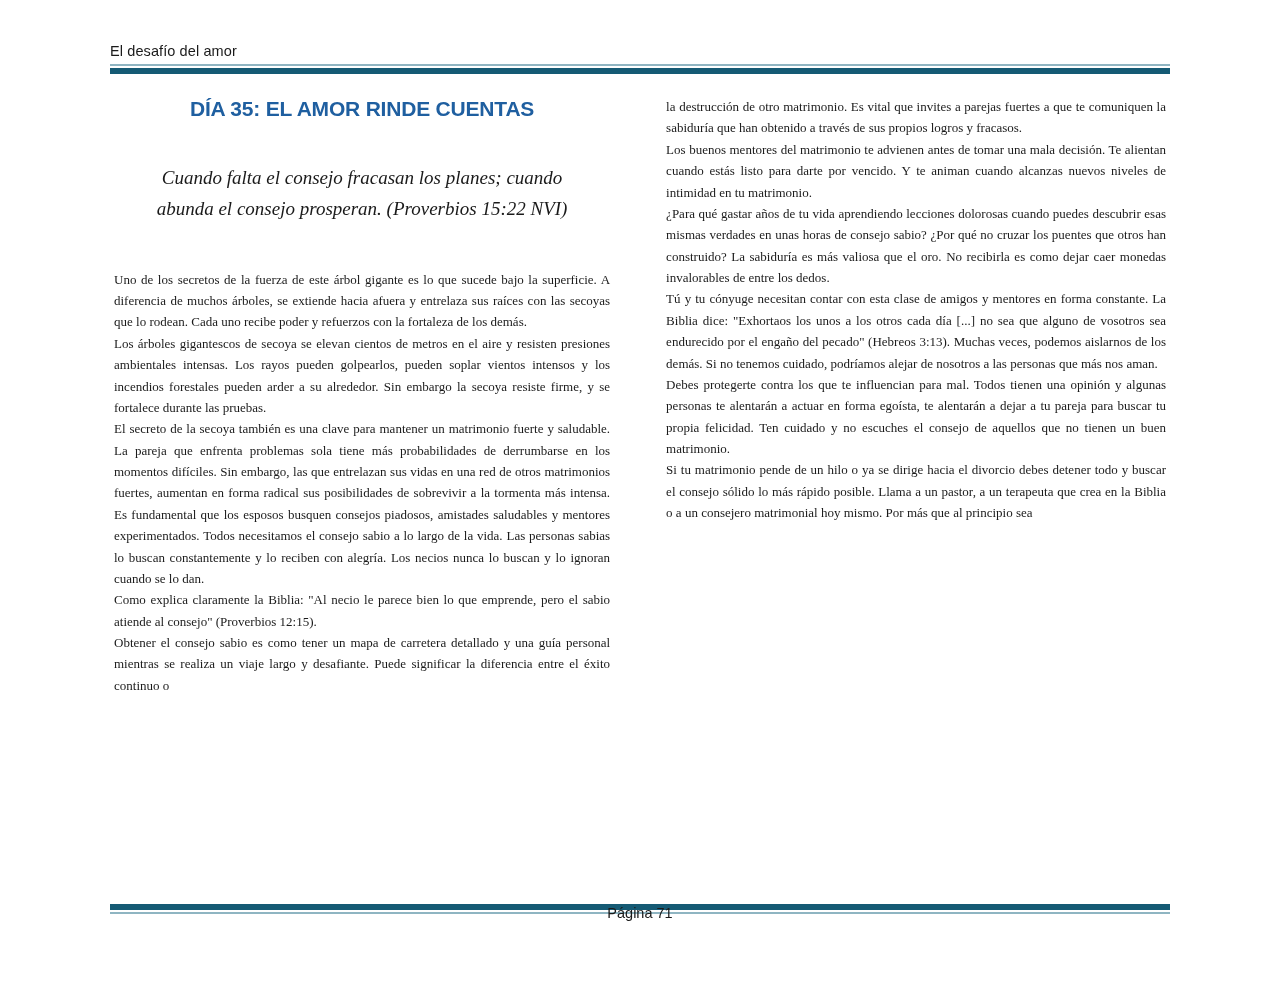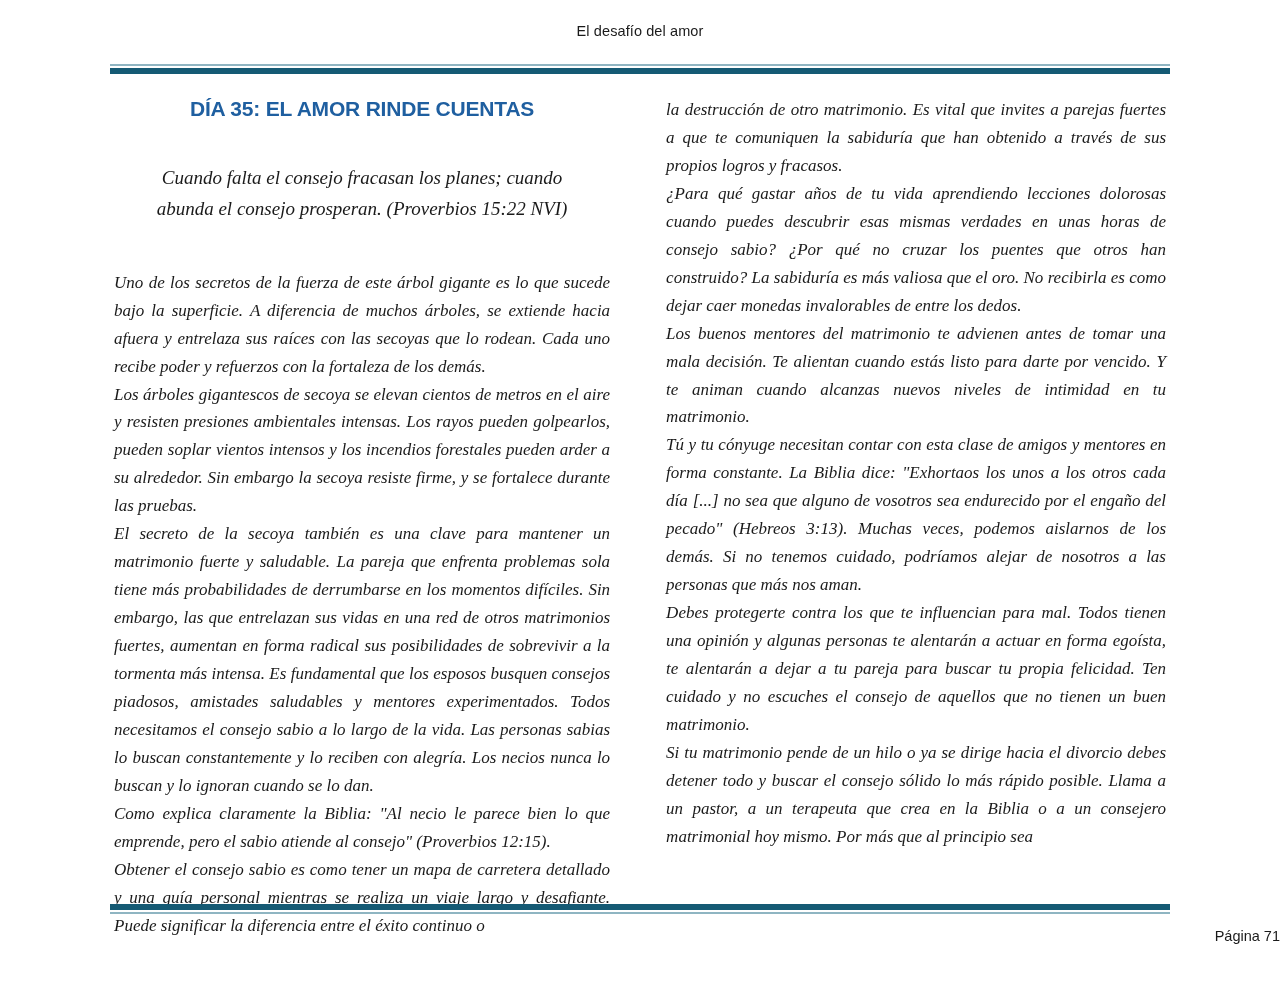--- a/index.html
+++ b/index.html
@@ -28,26 +28,25 @@
     position: absolute;
     left: 0;
     top: 0;
     width: 1280px;
     height: 76px;
     box-sizing: border-box;
     padding: 0 110px;
   }
   .page-header-text {
     display: block;
-    text-align: center;
     font-family: "Liberation Sans", "DejaVu Sans", sans-serif;
     font-size: 14.5px;
     line-height: 1;
     color: #1a1a1a;
-    padding-top: 24px;
+    padding-top: 44px;
     letter-spacing: 0.1px;
   }
   .header-rule {
     position: absolute;
     left: 110px;
     right: 110px;
     width: auto;
   }
   .header-rule .rule-thin {
     height: 2px;
@@ -87,23 +86,23 @@
     height: 2px;
     background: #ffffff;
   }
   .footer-rule .rule-thin {
     height: 2px;
     background: #8fb5c2;
   }
   .page-footer-text {
     position: absolute;
     left: 0;
-    top: 29px;
-    width: 1280px;
-    text-align: right;
+    top: 6px;
+    width: 1280px;
+    text-align: center;
     font-family: "Liberation Sans", "DejaVu Sans", sans-serif;
     font-size: 14.5px;
     line-height: 1;
     color: #1a1a1a;
   }
 
   
   .content {
     position: absolute;
     left: 114px;
@@ -141,25 +140,24 @@
     font-size: 19px;
     line-height: 1.62;
     color: #1a1a1a;
     margin: 0 26px 44px 26px;
   }
 
   p.body-text {
     margin: 0;
     text-align: justify;
     text-justify: inter-word;
-    font-size: 17px;
+    font-size: 13px;
     line-height: 1.645;
     color: #1a1a1a;
     hyphens: none;
-    font-style: italic;
   }
   p.body-text + p.body-text {
     margin-top: 0;
   }
   .column-right p.body-text:first-child {
     margin-top: 0;
   }
 </style>
 </head>
 <body>
@@ -182,22 +180,22 @@
       <div class="epigraph">Cuando falta el consejo fracasan los planes; cuando abunda el consejo prosperan. (Proverbios 15:22 NVI)</div>
       <p class="body-text">Uno de los secretos de la fuerza de este árbol gigante es lo que sucede bajo la superficie. A diferencia de muchos árboles, se extiende hacia afuera y entrelaza sus raíces con las secoyas que lo rodean. Cada uno recibe poder y refuerzos con la fortaleza de los demás.</p>
       <p class="body-text">Los árboles gigantescos de secoya se elevan cientos de metros en el aire y resisten presiones ambientales intensas. Los rayos pueden golpearlos, pueden soplar vientos intensos y los incendios forestales pueden arder a su alrededor. Sin embargo la secoya resiste firme, y se fortalece durante las pruebas.</p>
       <p class="body-text">El secreto de la secoya también es una clave para mantener un matrimonio fuerte y saludable. La pareja que enfrenta problemas sola tiene más probabilidades de derrumbarse en los momentos difíciles. Sin embargo, las que entrelazan sus vidas en una red de otros matrimonios fuertes, aumentan en forma radical sus posibilidades de sobrevivir a la tormenta más intensa. Es fundamental que los esposos busquen consejos piadosos, amistades saludables y mentores experimentados. Todos necesitamos el consejo sabio a lo largo de la vida. Las personas sabias lo buscan constantemente y lo reciben con alegría. Los necios nunca lo buscan y lo ignoran cuando se lo dan.</p>
       <p class="body-text">Como explica claramente la Biblia: "Al necio le parece bien lo que emprende, pero el sabio atiende al consejo" (Proverbios 12:15).</p>
       <p class="body-text">Obtener el consejo sabio es como tener un mapa de carretera detallado y una guía personal mientras se realiza un viaje largo y desafiante. Puede significar la diferencia entre el éxito continuo o</p>
     </div>
 
     <div class="column column-right">
       <p class="body-text">la destrucción de otro matrimonio. Es vital que invites a parejas fuertes a que te comuniquen la sabiduría que han obtenido a través de sus propios logros y fracasos.</p>
+      <p class="body-text">Los buenos mentores del matrimonio te advienen antes de tomar una mala decisión. Te alientan cuando estás listo para darte por vencido. Y te animan cuando alcanzas nuevos niveles de intimidad en tu matrimonio.</p>
       <p class="body-text">¿Para qué gastar años de tu vida aprendiendo lecciones dolorosas cuando puedes descubrir esas mismas verdades en unas horas de consejo sabio? ¿Por qué no cruzar los puentes que otros han construido? La sabiduría es más valiosa que el oro. No recibirla es como dejar caer monedas invalorables de entre los dedos.</p>
-      <p class="body-text">Los buenos mentores del matrimonio te advienen antes de tomar una mala decisión. Te alientan cuando estás listo para darte por vencido. Y te animan cuando alcanzas nuevos niveles de intimidad en tu matrimonio.</p>
       <p class="body-text">Tú y tu cónyuge necesitan contar con esta clase de amigos y mentores en forma constante. La Biblia dice: "Exhortaos los unos a los otros cada día [...] no sea que alguno de vosotros sea endurecido por el engaño del pecado" (Hebreos 3:13). Muchas veces, podemos aislarnos de los demás. Si no tenemos cuidado, podríamos alejar de nosotros a las personas que más nos aman.</p>
       <p class="body-text">Debes protegerte contra los que te influencian para mal. Todos tienen una opinión y algunas personas te alentarán a actuar en forma egoísta, te alentarán a dejar a tu pareja para buscar tu propia felicidad. Ten cuidado y no escuches el consejo de aquellos que no tienen un buen matrimonio.</p>
       <p class="body-text">Si tu matrimonio pende de un hilo o ya se dirige hacia el divorcio debes detener todo y buscar el consejo sólido lo más rápido posible. Llama a un pastor, a un terapeuta que crea en la Biblia o a un consejero matrimonial hoy mismo. Por más que al principio sea</p>
     </div>
 
   </div>
 
   <div class="page-footer">
     <div class="footer-rule">
       <div class="rule-thick"></div>

